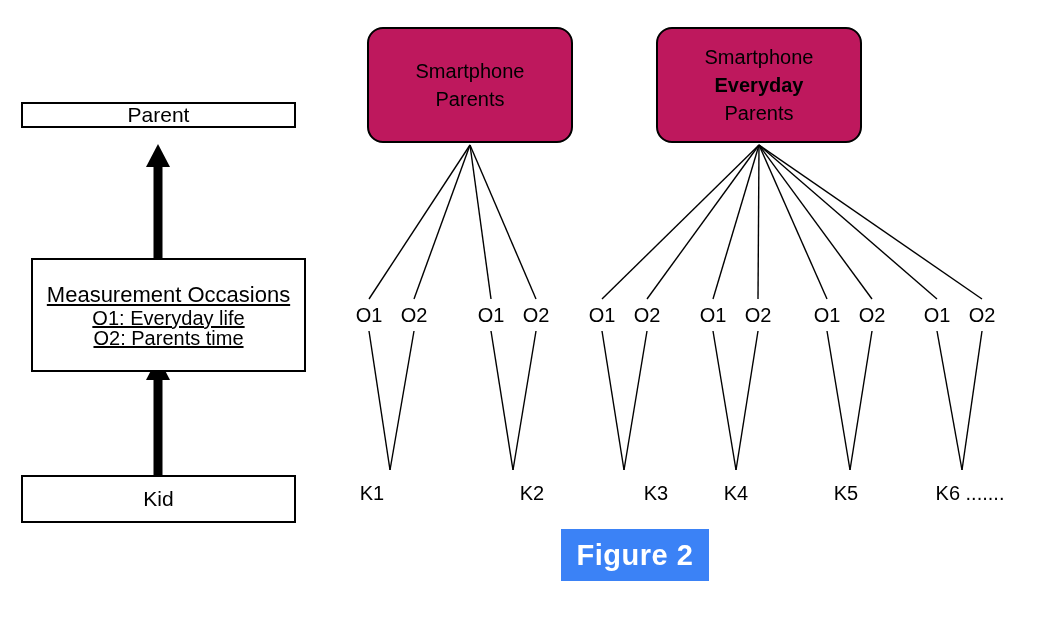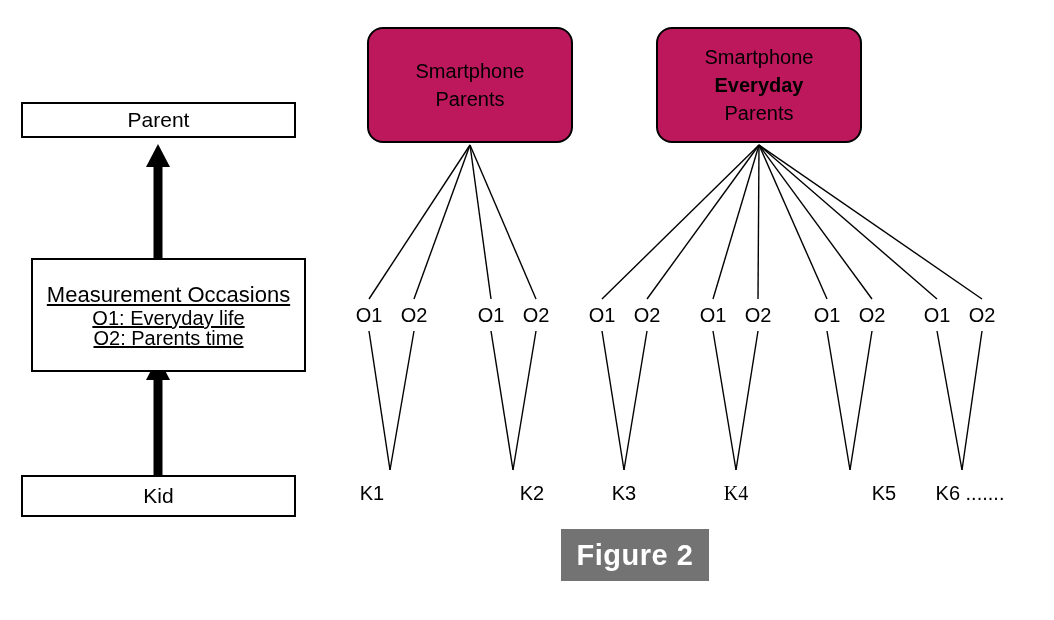--- a/index.html
+++ b/index.html
@@ -50,23 +50,23 @@
   }
   .lbox-title.big {
     font-size: 22px;
   }
   .lbox-sub {
     font-size: 20px;
     line-height: 20px;
     white-space: nowrap;
   }
 
-  #box-parent   { left: 21px;  top: 102px; width: 275px; height: 36px; }
+  #box-parent   { left: 21px;  top: 102px; width: 275px; height: 26px; }
   #box-measure  { left: 31px;  top: 258px; width: 275px; height: 114px; text-decoration: underline; }
-  #box-kid      { left: 21px;  top: 475px; width: 275px; height: 42px; }
+  #box-kid      { left: 21px;  top: 475px; width: 275px; height: 48px; }
 
   
   .rbox {
     position: absolute;
     box-sizing: border-box;
     border: 2px solid #000000;
     border-radius: 16px;
     background: #be185d;
     display: flex;
     flex-direction: column;
@@ -98,21 +98,21 @@
   .olabel { top: 303px; }
   .klabel { top: 481px; }
 
   
   #figure-caption {
     position: absolute;
     left: 561px;
     top: 529px;
     width: 148px;
     height: 52px;
-    background: #737373;
+    background: #3b82f6;
     color: #ffffff;
     display: flex;
     align-items: center;
     justify-content: center;
     font-size: 29px;
     font-weight: bold;
     letter-spacing: 0.5px;
   }
 </style>
 </head>
@@ -198,23 +198,23 @@
       <div class="olabel" style="left: 713px;">O1</div>
       <div class="olabel" style="left: 758px;">O2</div>
       <div class="olabel" style="left: 827px;">O1</div>
       <div class="olabel" style="left: 872px;">O2</div>
       <div class="olabel" style="left: 937px;">O1</div>
       <div class="olabel" style="left: 982px;">O2</div>
     </div>
   <div id="kid-labels">
       <div class="klabel" style="left: 372px;">K1</div>
       <div class="klabel" style="left: 513px; margin-left: 19px;">K2</div>
-      <div class="klabel" style="left: 624px;">K3</div>
-      <div class="klabel" style="left: 736px; font-family: Liberation Serif, serif;">K4</div>
-      <div class="klabel" style="left: 884px;">K5</div>
+      <div class="klabel" style="left: 656px;">K3</div>
+      <div class="klabel" style="left: 736px;">K4</div>
+      <div class="klabel" style="left: 846px;">K5</div>
       <div class="klabel" style="left: 970px;">K6 .......</div>
     </div>
 
   <div id="figure-caption">
     <span>Figure 2</span>
   </div>
 
 </div>
 
 </body></html>

